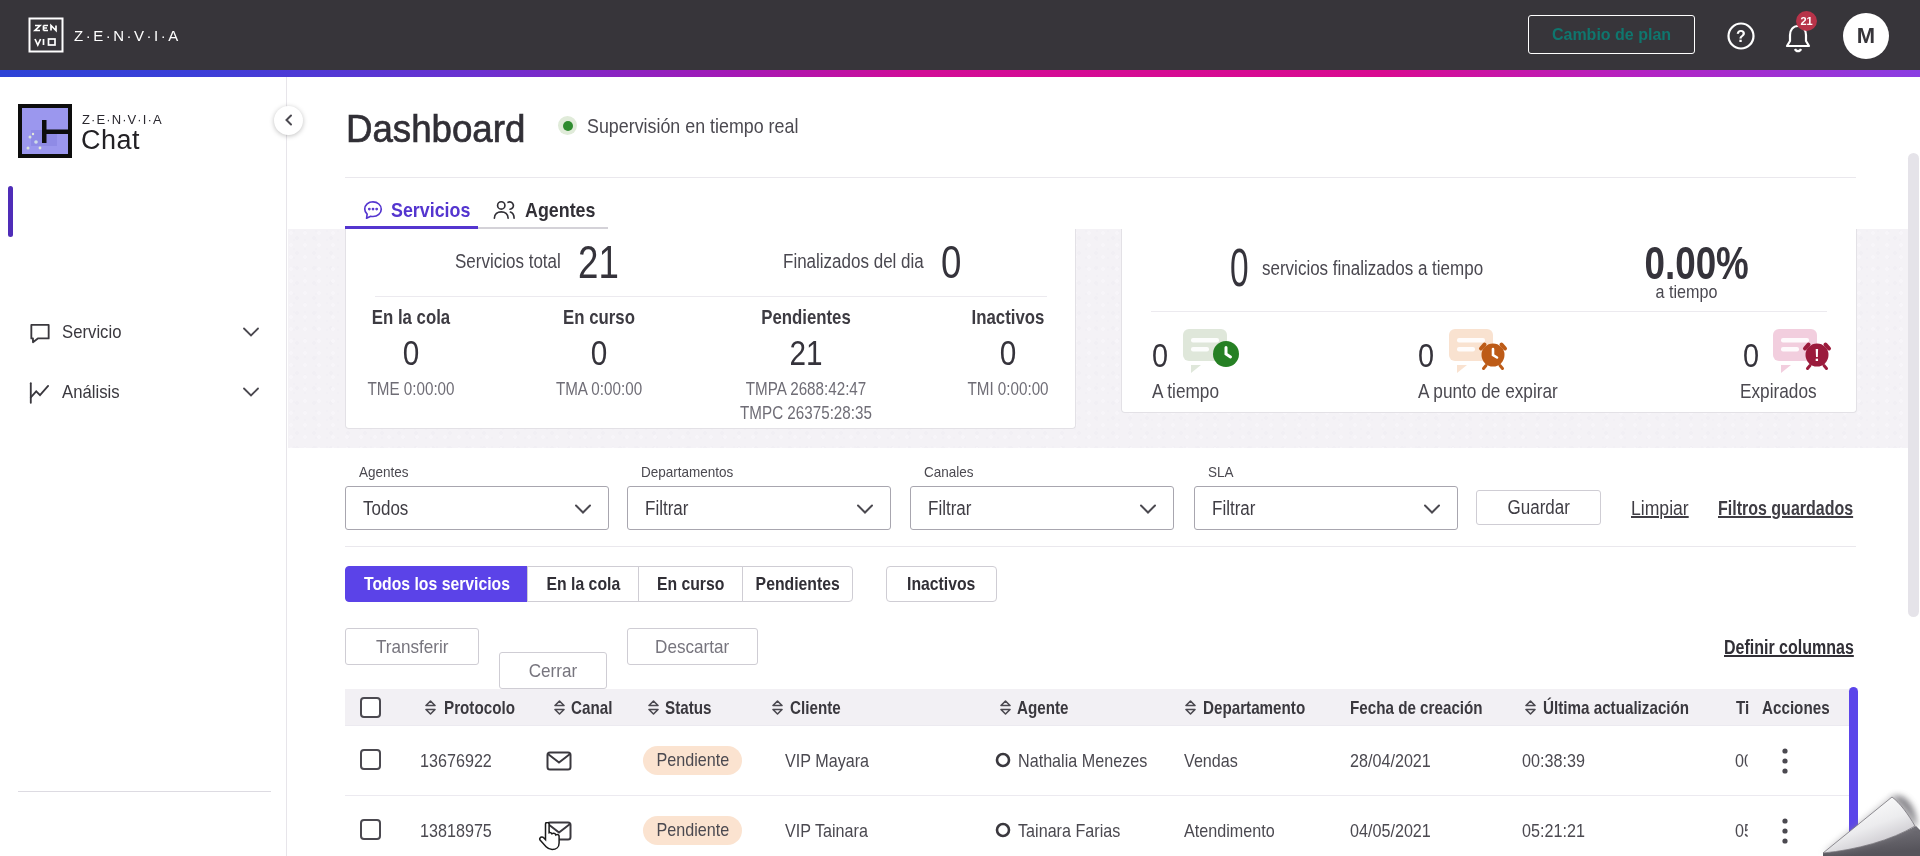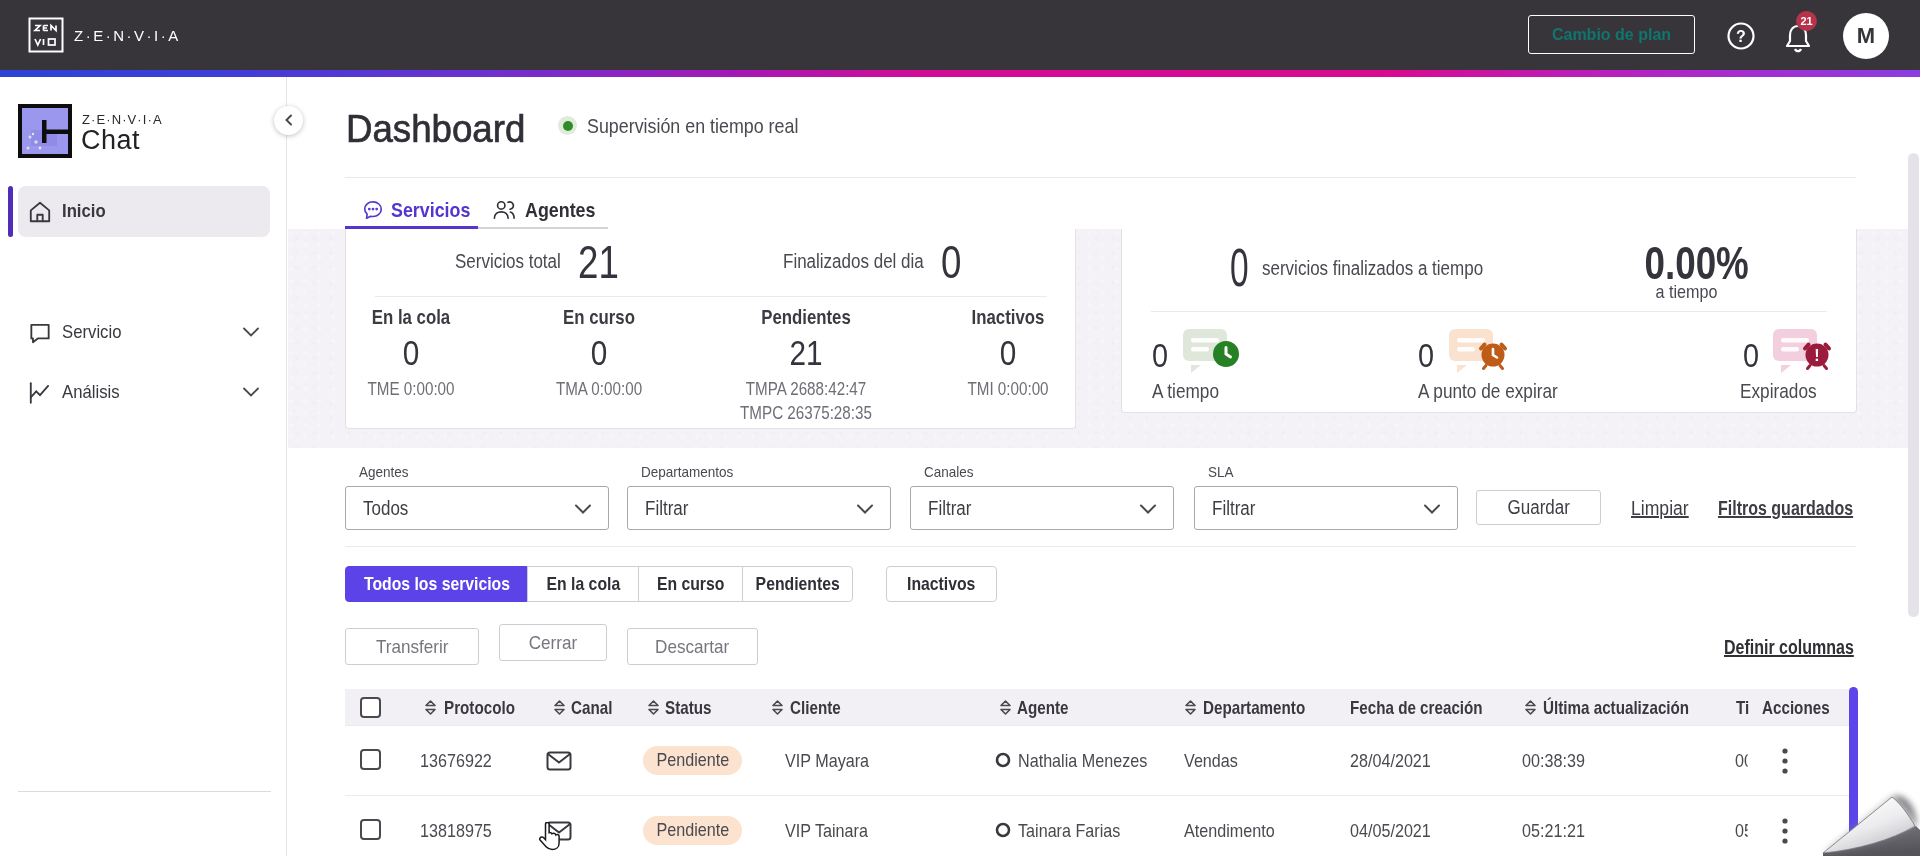--- a/index.html
+++ b/index.html
@@ -147,27 +147,20 @@
     <circle cx="12" cy="33" r="1.5" fill="#d9e4da"></circle>
     <circle cx="18" cy="38" r="1.8" fill="#cfdce8"></circle>
     <circle cx="10" cy="44" r="1.5" fill="#d9e4da"></circle>
     <circle cx="22" cy="44" r="1.4" fill="#e4e9d8"></circle>
     <circle cx="15" cy="30" r="1.2" fill="#e4e9d8"></circle>
   </svg>
   <div class="slogo-zenvia">Z·E·N·V·I·A</div>
   <div class="slogo-chat">Chat</div>
 
   <div class="mi-bar" style="top:186px"></div>
-  <div class="menu-item mi-active" style="top:186px">
-    <svg class="mi-icon" width="26" height="26" viewBox="0 0 24 24" fill="none" stroke="#3a383e" stroke-width="1.7" stroke-linejoin="round">
-      <path d="M3.5 10.5 L12 3.5 L20.5 10.5 V20.5 H3.5 Z"></path>
-      <path d="M9.5 20.5 V14.5 H14.5 V20.5"></path>
-    </svg>
-    <div class="mi-label" style="font-weight:bold">Inicio</div>
-  </div>
   <div class="menu-item" style="top:367px">
     <svg class="mi-icon" width="26" height="26" viewBox="0 0 24 24" fill="none" stroke="#3a383e" stroke-width="1.7" stroke-linecap="round">
       <path d="M3.5 3 V21"></path>
       <path d="M3.5 16 L8.5 10.5 L12 14 L19.5 5.5"></path>
       <path d="M19.5 5.5 v4 M19.5 5.5 h-4" stroke-width="0"></path>
     </svg>
     <div class="mi-label">Análisis</div>
     <svg class="mi-chev" width="18" height="12" viewBox="0 0 18 12" fill="none" stroke="#4b4950" stroke-width="1.8" stroke-linecap="round">
       <path d="M2 2.5 L9 9.5 L16 2.5"></path>
     </svg>
@@ -306,21 +299,21 @@
   <div class="linku" style="left:1718px; top:497px; font-weight:bold; transform:scaleX(0.8); transform-origin:left top">Filtros guardados</div>
   <div class="fdivider"></div>
 
   <div class="seg seg-active" style="left:345px; width:183px"><span class="sx83">Todos los servicios</span></div>
   <div class="seg" style="left:527px; width:112px; border-radius:0"><span class="sx83">En la cola</span></div>
   <div class="seg" style="left:638px; width:105px; border-radius:0"><span class="sx83">En curso</span></div>
   <div class="seg" style="left:742px; width:111px; border-radius:0 4px 4px 0"><span class="sx83">Pendientes</span></div>
   <div class="seg" style="left:886px; width:111px; border-radius:4px"><span class="sx83">Inactivos</span></div>
 
   <div class="btn abtn" style="left:345px; top:628px; width:134px; height:37px; line-height:35px"><span class="sx90">Transferir</span></div>
-  <div class="btn abtn" style="left:499px; top:624px; width:108px; height:37px; line-height:35px"><span class="sx90">Cerrar</span></div>
+  <div class="btn abtn" style="left:499px; top:652px; width:108px; height:37px; line-height:35px"><span class="sx90">Cerrar</span></div>
   <div class="btn abtn" style="left:627px; top:628px; width:131px; height:37px; line-height:35px"><span class="sx90">Descartar</span></div>
   <div class="linku" style="left:1724px; top:636px; font-weight:bold; color:#312f36; transform:scaleX(0.8); transform-origin:left top">Definir columnas</div>
 
   <div class="thead"></div>
   <div class="checkbox" style="left:360px; top:697px"></div>
   <svg class="abs" style="left:424px; top:699px" width="13" height="17" viewBox="0 0 13 17" fill="none" stroke="#4b4950" stroke-width="1.6" stroke-linejoin="round">
       <path d="M2 6.5 L6.5 2 L11 6.5 Z M2 10.5 L6.5 15 L11 10.5 Z"></path>
     </svg>
   <div class="th" style="left:444px">Protocolo</div>
   <svg class="abs" style="left:553px; top:699px" width="13" height="17" viewBox="0 0 13 17" fill="none" stroke="#4b4950" stroke-width="1.6" stroke-linejoin="round">

